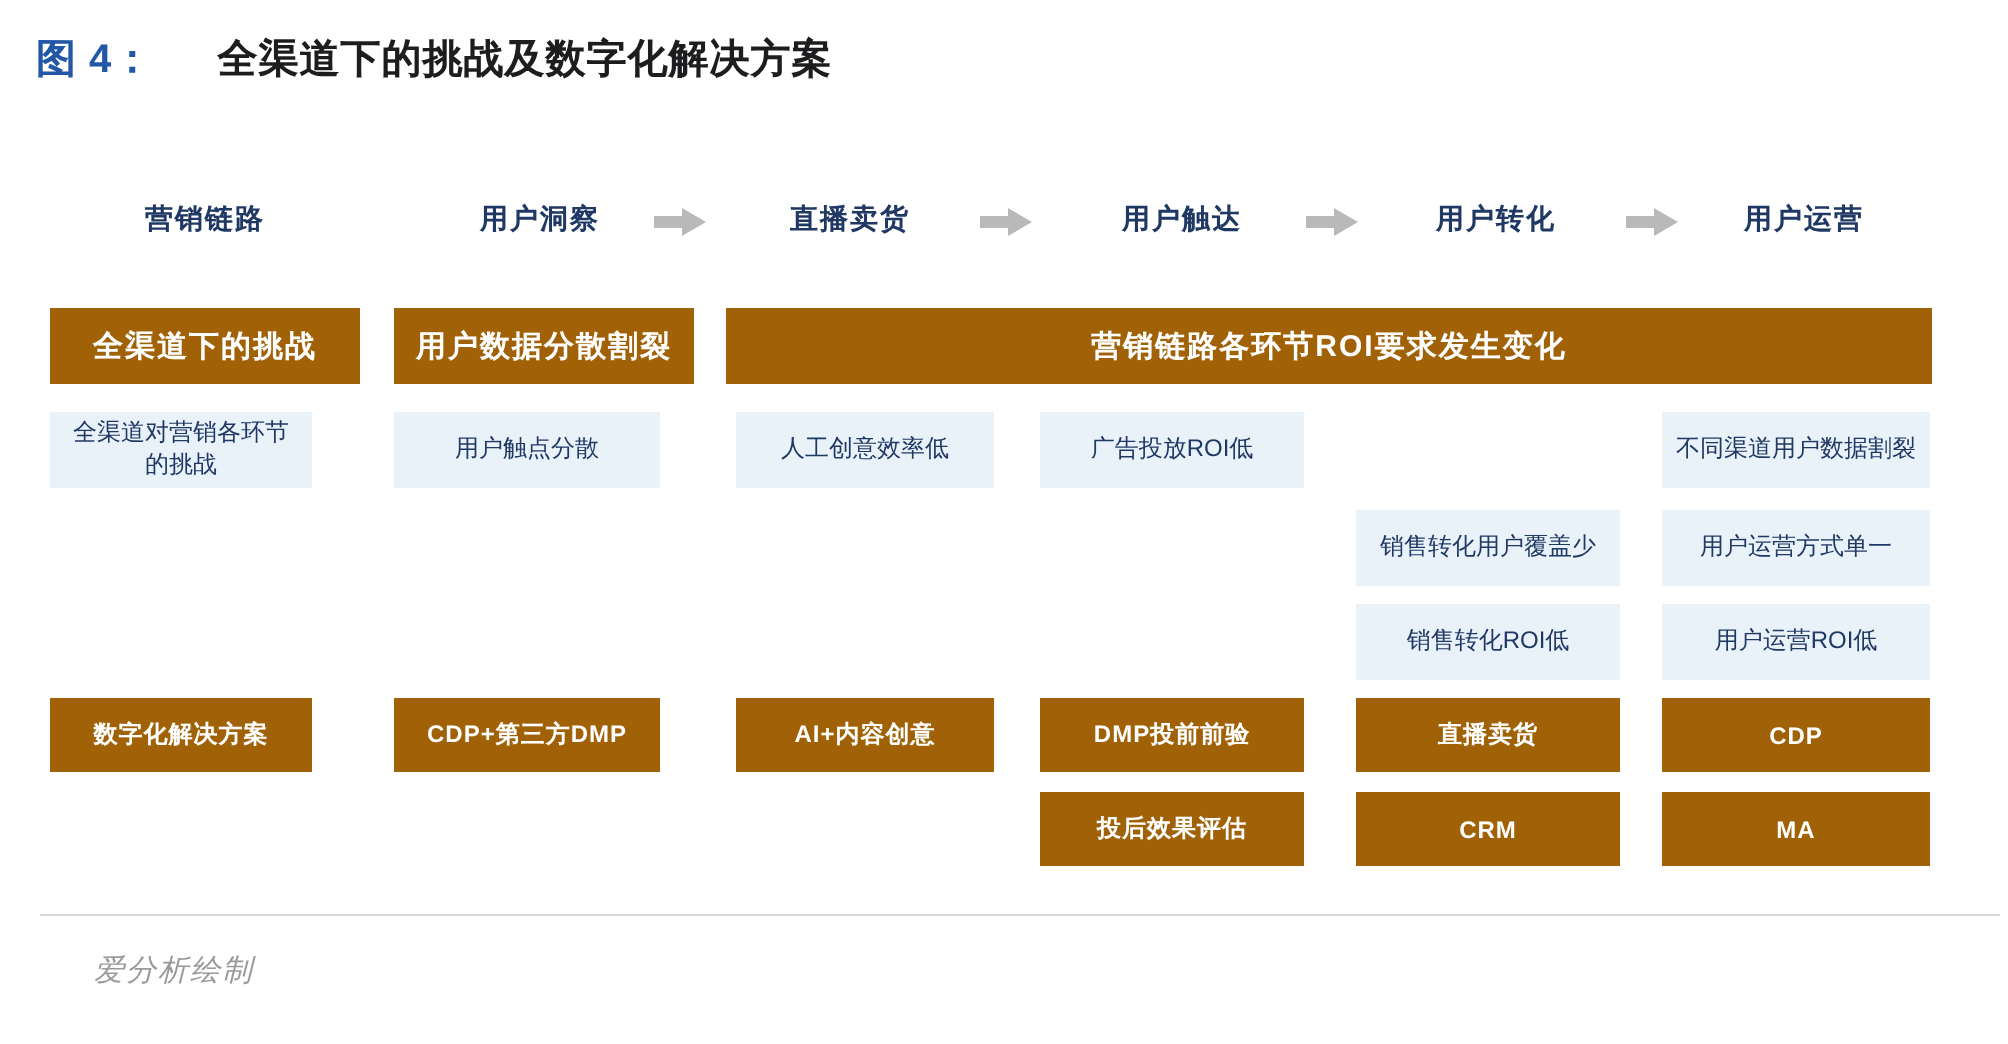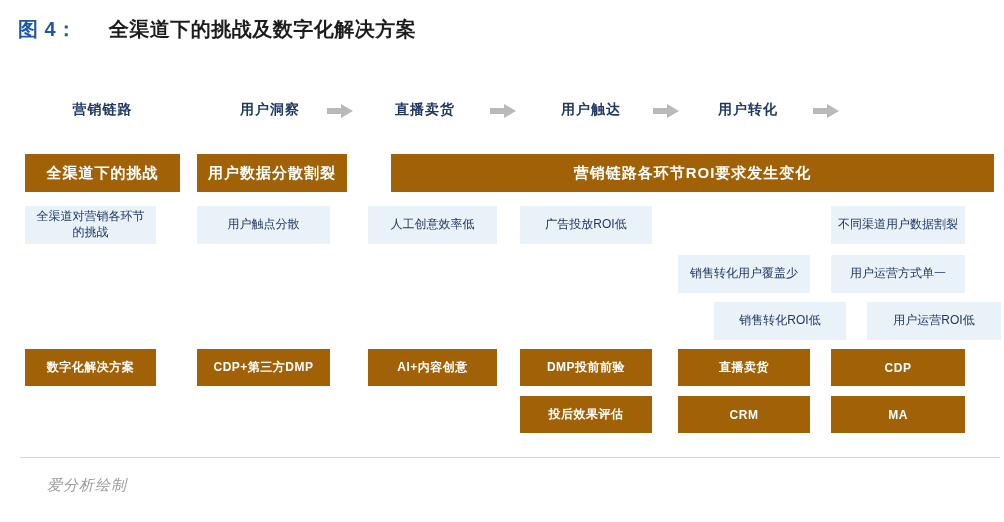--- a/index.html
+++ b/index.html
@@ -19,21 +19,21 @@
     display:flex;align-items:center;justify-content:center;font-size:15px;font-weight:bold;letter-spacing:1px;}
 
   .light-box{position:absolute;height:38px;background:#E9F1F9;color:#1F3864;
     display:flex;align-items:center;justify-content:center;text-align:center;
     font-size:12px;line-height:1.3;padding:2px 6px;box-sizing:border-box;font-weight:500;}
 
   .sol-box{position:absolute;height:37px;background:#a16207;color:#ffffff;
     display:flex;align-items:center;justify-content:center;text-align:center;
     font-size:12px;font-weight:bold;letter-spacing:.5px;}
 
-  .row1{top:206px;} .row2{top:255px;} .row3{top:302px;margin-left:36px;}
+  .row1{top:206px;} .row2{top:255px;} .row3{top:302px;}
   .srow1{top:349px;} .srow2{top:396px;}
 
   .c1{left:25px;width:131px;} .c2{left:197px;width:133px;} .c3{left:368px;width:129px;}
   .c4{left:520px;width:132px;} .c5{left:678px;width:132px;} .c6{left:831px;width:134px;}
 
   .divider{position:absolute;left:20px;top:457px;width:980px;height:1px;background:#D8D8D8;}
   .credit{position:absolute;left:20px;top:476px;font-size:15px;font-style:italic;color:#9A9A9A;letter-spacing:1px;margin-left:27px;}
 </style>
 </head>
 <body>
@@ -42,20 +42,21 @@
 
   <div class="title">
     <span class="fig">图 4：</span><span class="txt">全渠道下的挑战及数字化解决方案</span>
   </div>
 
   <div class="flow-label" style="left:25px;width:155px;">营销链路</div>
   <div class="flow-label" style="left:200px;width:140px;">用户洞察</div>
   <div class="flow-label" style="left:355px;width:140px;">直播卖货</div>
   <div class="flow-label" style="left:521px;width:140px;">用户触达</div>
   <div class="flow-label" style="left:678px;width:140px;">用户转化</div>
+  <div class="flow-label" style="left:832px;width:140px;">用户运营</div>
 
   <div class="flow-arrow" style="left:327px;">
     <svg width="26" height="14" viewBox="0 0 26 14">
         <path d="M0 4 h14 v-4 l12 7 l-12 7 v-4 h-14 z" fill="#B9B9B9"></path>
       </svg>
   </div>
   <div class="flow-arrow" style="left:490px;">
     <svg width="26" height="14" viewBox="0 0 26 14">
         <path d="M0 4 h14 v-4 l12 7 l-12 7 v-4 h-14 z" fill="#B9B9B9"></path>
       </svg>
@@ -66,21 +67,21 @@
       </svg>
   </div>
   <div class="flow-arrow" style="left:813px;">
     <svg width="26" height="14" viewBox="0 0 26 14">
         <path d="M0 4 h14 v-4 l12 7 l-12 7 v-4 h-14 z" fill="#B9B9B9"></path>
       </svg>
   </div>
 
   <div class="dark-box" style="left:25px;width:155px;">全渠道下的挑战</div>
   <div class="dark-box" style="left:197px;width:150px;">用户数据分散割裂</div>
-  <div class="dark-box" style="left:363px;width:603px;margin-left:28px;">营销链路各环节ROI要求发生变化</div>
+  <div class="dark-box" style="left:363px;width:603px;">营销链路各环节ROI要求发生变化</div>
 
   <div class="light-box row1 c1">全渠道对营销各环节的挑战</div>
   <div class="light-box row1 c2">用户触点分散</div>
   <div class="light-box row1 c3">人工创意效率低</div>
   <div class="light-box row1 c4">广告投放ROI低</div>
   <div class="light-box row1 c6">不同渠道用户数据割裂</div>
 
   <div class="light-box row2 c5">销售转化用户覆盖少</div>
   <div class="light-box row2 c6">用户运营方式单一</div>
   <div class="light-box row3 c5">销售转化ROI低</div>

